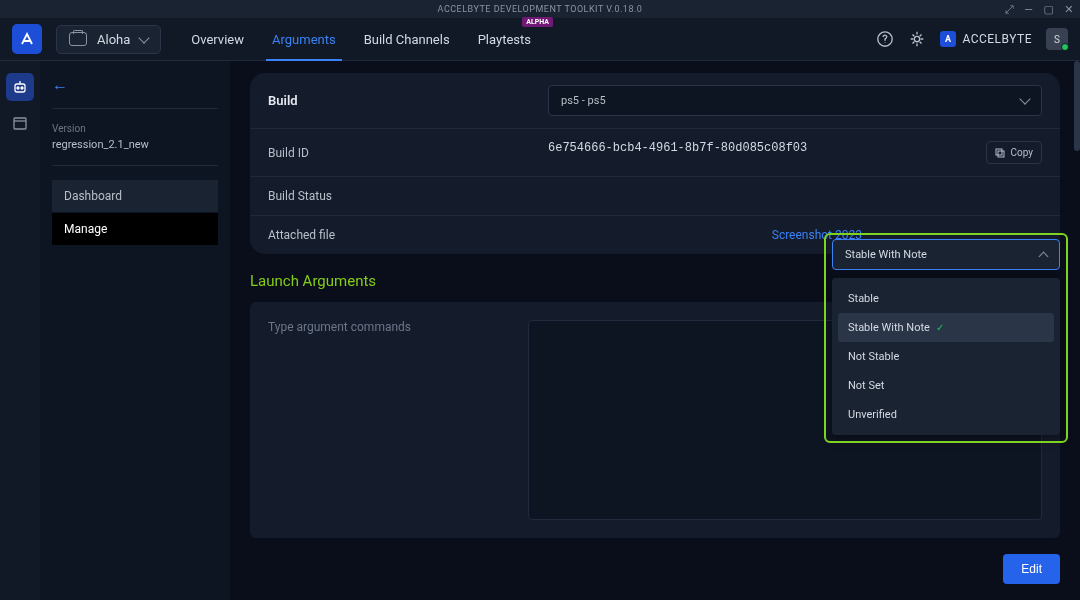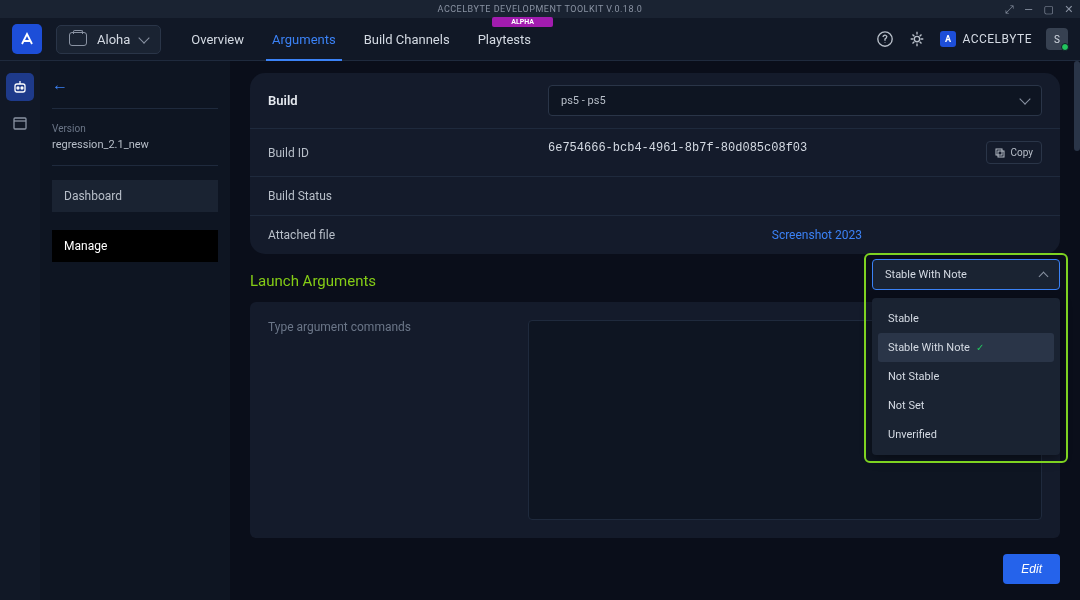--- a/index.html
+++ b/index.html
@@ -111,23 +111,23 @@
       left: -6px;
       right: -6px;
       height: 2px;
       background: #3b82f6;
     }
     .alpha-badge {
       position: absolute;
       top: -2px;
       right: -22px;
       font-size: 7px;
-      background: #a21caf;
+      background: #701a75;
       color: #fff;
-      padding: 1px 19px;
+      padding: 1px 4px;
       border-radius: 2px;
       font-weight: bold;
     }
     .topbar-right {
       margin-left: auto;
       display: flex;
       align-items: center;
       gap: 14px;
     }
     .icon-btn {
@@ -229,21 +229,21 @@
     .sidebar-value {
       font-size: 11px;
       color: #b8bfc9;
       margin-bottom: 8px;
     }
     .sidebar-item {
       font-size: 12px;
       padding: 9px 12px;
       border-radius: 0;
       cursor: pointer;
-      margin-bottom: 18px;
+      margin-bottom: 1px;
       color: #b8bfc9;
     }
     .sidebar-item.hover { background: #1a2332; }
     .sidebar-item.active { background: #000; color: #fff; }
     .content {
       flex: 1;
       padding: 12px 20px;
       overflow-y: auto;
       position: relative;
     }
@@ -321,29 +321,27 @@
       position: absolute;
       bottom: 16px;
       right: 20px;
       background: #2563eb;
       color: #fff;
       border: none;
       border-radius: 4px;
       padding: 8px 18px;
       font-size: 12px;
       cursor: pointer;
-      font-style: italic;
     }
     .dropdown-overlay {
       position: absolute;
       top: 178px;
       right: 20px;
-      width: 188px;
+      width: 228px;
       z-index: 10;
-      margin-top: 20px;
     }
     .highlight-box {
       position: absolute;
       top: -6px;
       left: -8px;
       right: -8px;
       bottom: -8px;
       border: 2px solid #7ed321;
       border-radius: 6px;
       pointer-events: none;

